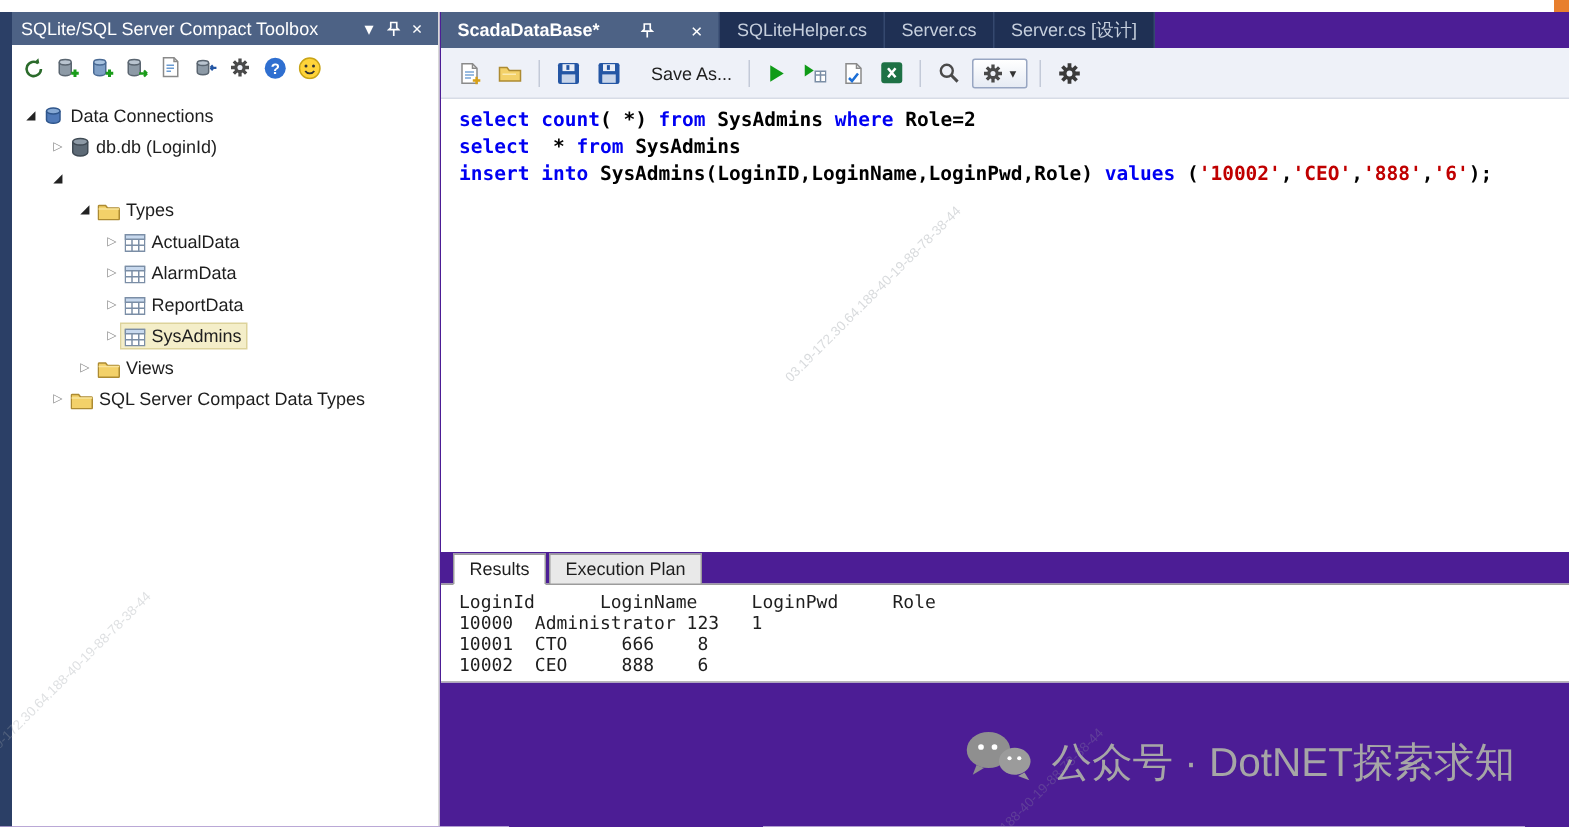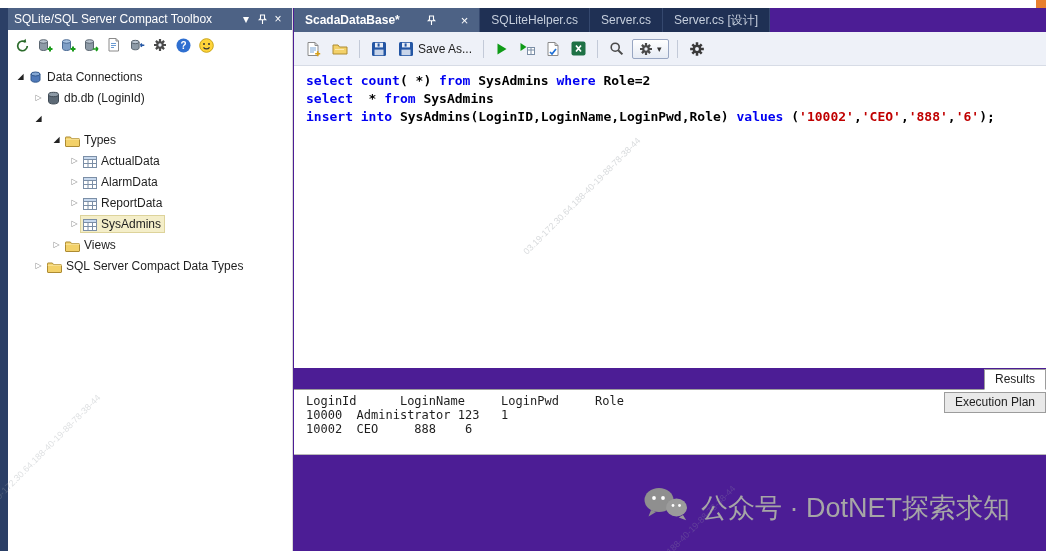--- a/index.html
+++ b/index.html
@@ -34,36 +34,36 @@
 
   
   .doc-tabs { position:absolute; left:294px; top:8px; height:24px; display:inline-flex; background:var(--c-tabwell); }
   .doc-tab { display:flex; align-items:center; padding:0 11px; color:#c6cfdd; border-right:1px solid #35486e; cursor:pointer; font-size:12px; white-space:nowrap; }
   .doc-tab.active { background:var(--c-titlebar); color:#fff; font-weight:bold;gap:18px; }
   .tab-pin { margin-left:9px; display:inline-flex; }
   .tab-close { margin-left:7px; font-size:13px; font-weight:normal; cursor:pointer; }
 
   
   .editor-toolbar { position:absolute; left:294px; top:32px; width:752px; height:34px; background:#eef1f8; border-bottom:1px solid #d7dce6; display:flex; align-items:center; gap:5px; padding:0 9px; }
-  .tb-btn { display:inline-flex; align-items:center; gap:4px; padding:2px 3px; cursor:pointer; border-radius:2px; }
+  .tb-btn { display:inline-flex; align-items:center; gap:20px; padding:2px 3px; cursor:pointer; border-radius:2px; }
   .tb-sep { width:1px; height:18px; background:#c3cad8; margin:0 3px; }
   .saveas-label { font-size:12px; color:#1e1e1e; }
   .dropdown-btn { border:1px solid #98a6c2; background:linear-gradient(#ffffff,#e6ebf4); border-radius:2px; padding:2px 6px; display:inline-flex; align-items:center; gap:4px; cursor:pointer; }
   .dd-caret { font-size:9px; color:#333; }
 
   
   .editor { position:absolute; left:294px; top:66px; width:752px; height:302px; background:#fff; padding:6px 0 0 12px;
     font-family:"DejaVu Sans Mono","Liberation Mono",monospace; font-size:13px; font-weight:bold; line-height:18px; white-space:pre; cursor:text; }
   .tok-k { color:var(--c-kw); }
   .tok-s { color:var(--c-str); }
   .tok-p { color:#000; }
 
   
   .results { position:absolute; left:294px; top:368px; width:752px; }
-  .results-tabs { display:flex; gap:2px; padding-left:8px; height:21px; align-items:flex-end;flex-direction:column; }
+  .results-tabs { display:flex; gap:2px; padding-left:8px; height:21px; align-items:flex-end; }
   .rtab { padding:2px 10px 3px; border:1px solid #9c9c9c; background:#e9e9e9; font-size:12px; cursor:pointer; position:relative; top:1px; }
   .rtab.active { background:#fff; border-bottom-color:#fff; z-index:2; }
   .results-grid { border-top:1px solid #9c9c9c; border-bottom:1px solid #b9b9b9; background:#fff; height:66px; padding:4px 0 0 12px;
     font-family:"DejaVu Sans Mono","Liberation Mono",monospace; font-size:12px; line-height:14px; white-space:pre; }
 
   
   .wm { position:absolute; color:#9aa0a6; font-size:9px; white-space:nowrap; transform:rotate(-45deg); transform-origin:left center; pointer-events:none; }
   .brand { position:absolute; right:36px; top:486px; display:flex; align-items:center; gap:12px; color:#a6a6a6; font-size:27px; }
 </style>
 </head>
@@ -375,21 +375,21 @@
       </span>
     </div>
 
   <div class="editor" id="editor"><div class="code-line"><span class="tok-k">select</span><span class="tok-p"> </span><span class="tok-k">count</span><span class="tok-p">( *) </span><span class="tok-k">from</span><span class="tok-p"> SysAdmins </span><span class="tok-k">where</span><span class="tok-p"> Role=2</span></div><div class="code-line"><span class="tok-k">select</span><span class="tok-p">  * </span><span class="tok-k">from</span><span class="tok-p"> SysAdmins</span></div><div class="code-line"><span class="tok-k">insert</span><span class="tok-p"> </span><span class="tok-k">into</span><span class="tok-p"> SysAdmins(LoginID,LoginName,LoginPwd,Role) </span><span class="tok-k">values</span><span class="tok-p"> (</span><span class="tok-s">'10002'</span><span class="tok-p">,</span><span class="tok-s">'CEO'</span><span class="tok-p">,</span><span class="tok-s">'888'</span><span class="tok-p">,</span><span class="tok-s">'6'</span><span class="tok-p">);</span></div></div>
 
   <div class="results">
     <div class="results-tabs" id="results-tabs">
         <div class="rtab active">Results</div>
         <div class="rtab">Execution Plan</div>
       </div>
-    <div class="results-grid" id="results-grid"><div class="grid-line">LoginId      LoginName     LoginPwd     Role</div><div class="grid-line">10000  Administrator 123   1</div><div class="grid-line">10002  CEO     888    6</div></div>
+    <div class="results-grid" id="results-grid"><div class="grid-line">LoginId      LoginName     LoginPwd     Role</div><div class="grid-line">10000  Administrator 123   1</div><div class="grid-line">10001  CTO     666    8</div><div class="grid-line">10002  CEO     888    6</div></div>
   </div>
 
   <div class="wm" style="left:525px; top:248px; opacity:.38;">03.19-172.30.64.188-40-19-88-78-38-44</div>
   <div class="wm" style="left:-15px; top:505px; opacity:.32;">03.19-172.30.64.188-40-19-88-78-38-44</div>
   <div class="wm" style="left:620px; top:596px; opacity:.25;">03.19-172.30.64.188-40-19-88-78-38-44</div>
 
   <div class="brand">
     <span id="brand-icon"><svg width="46" height="36" viewBox="0 0 46 36">
           <ellipse cx="16" cy="14" rx="14.5" ry="12" fill="#8f8f8f"></ellipse>
           <path d="M8 24l-2.5 6.5L13 26z" fill="#8f8f8f"></path>

